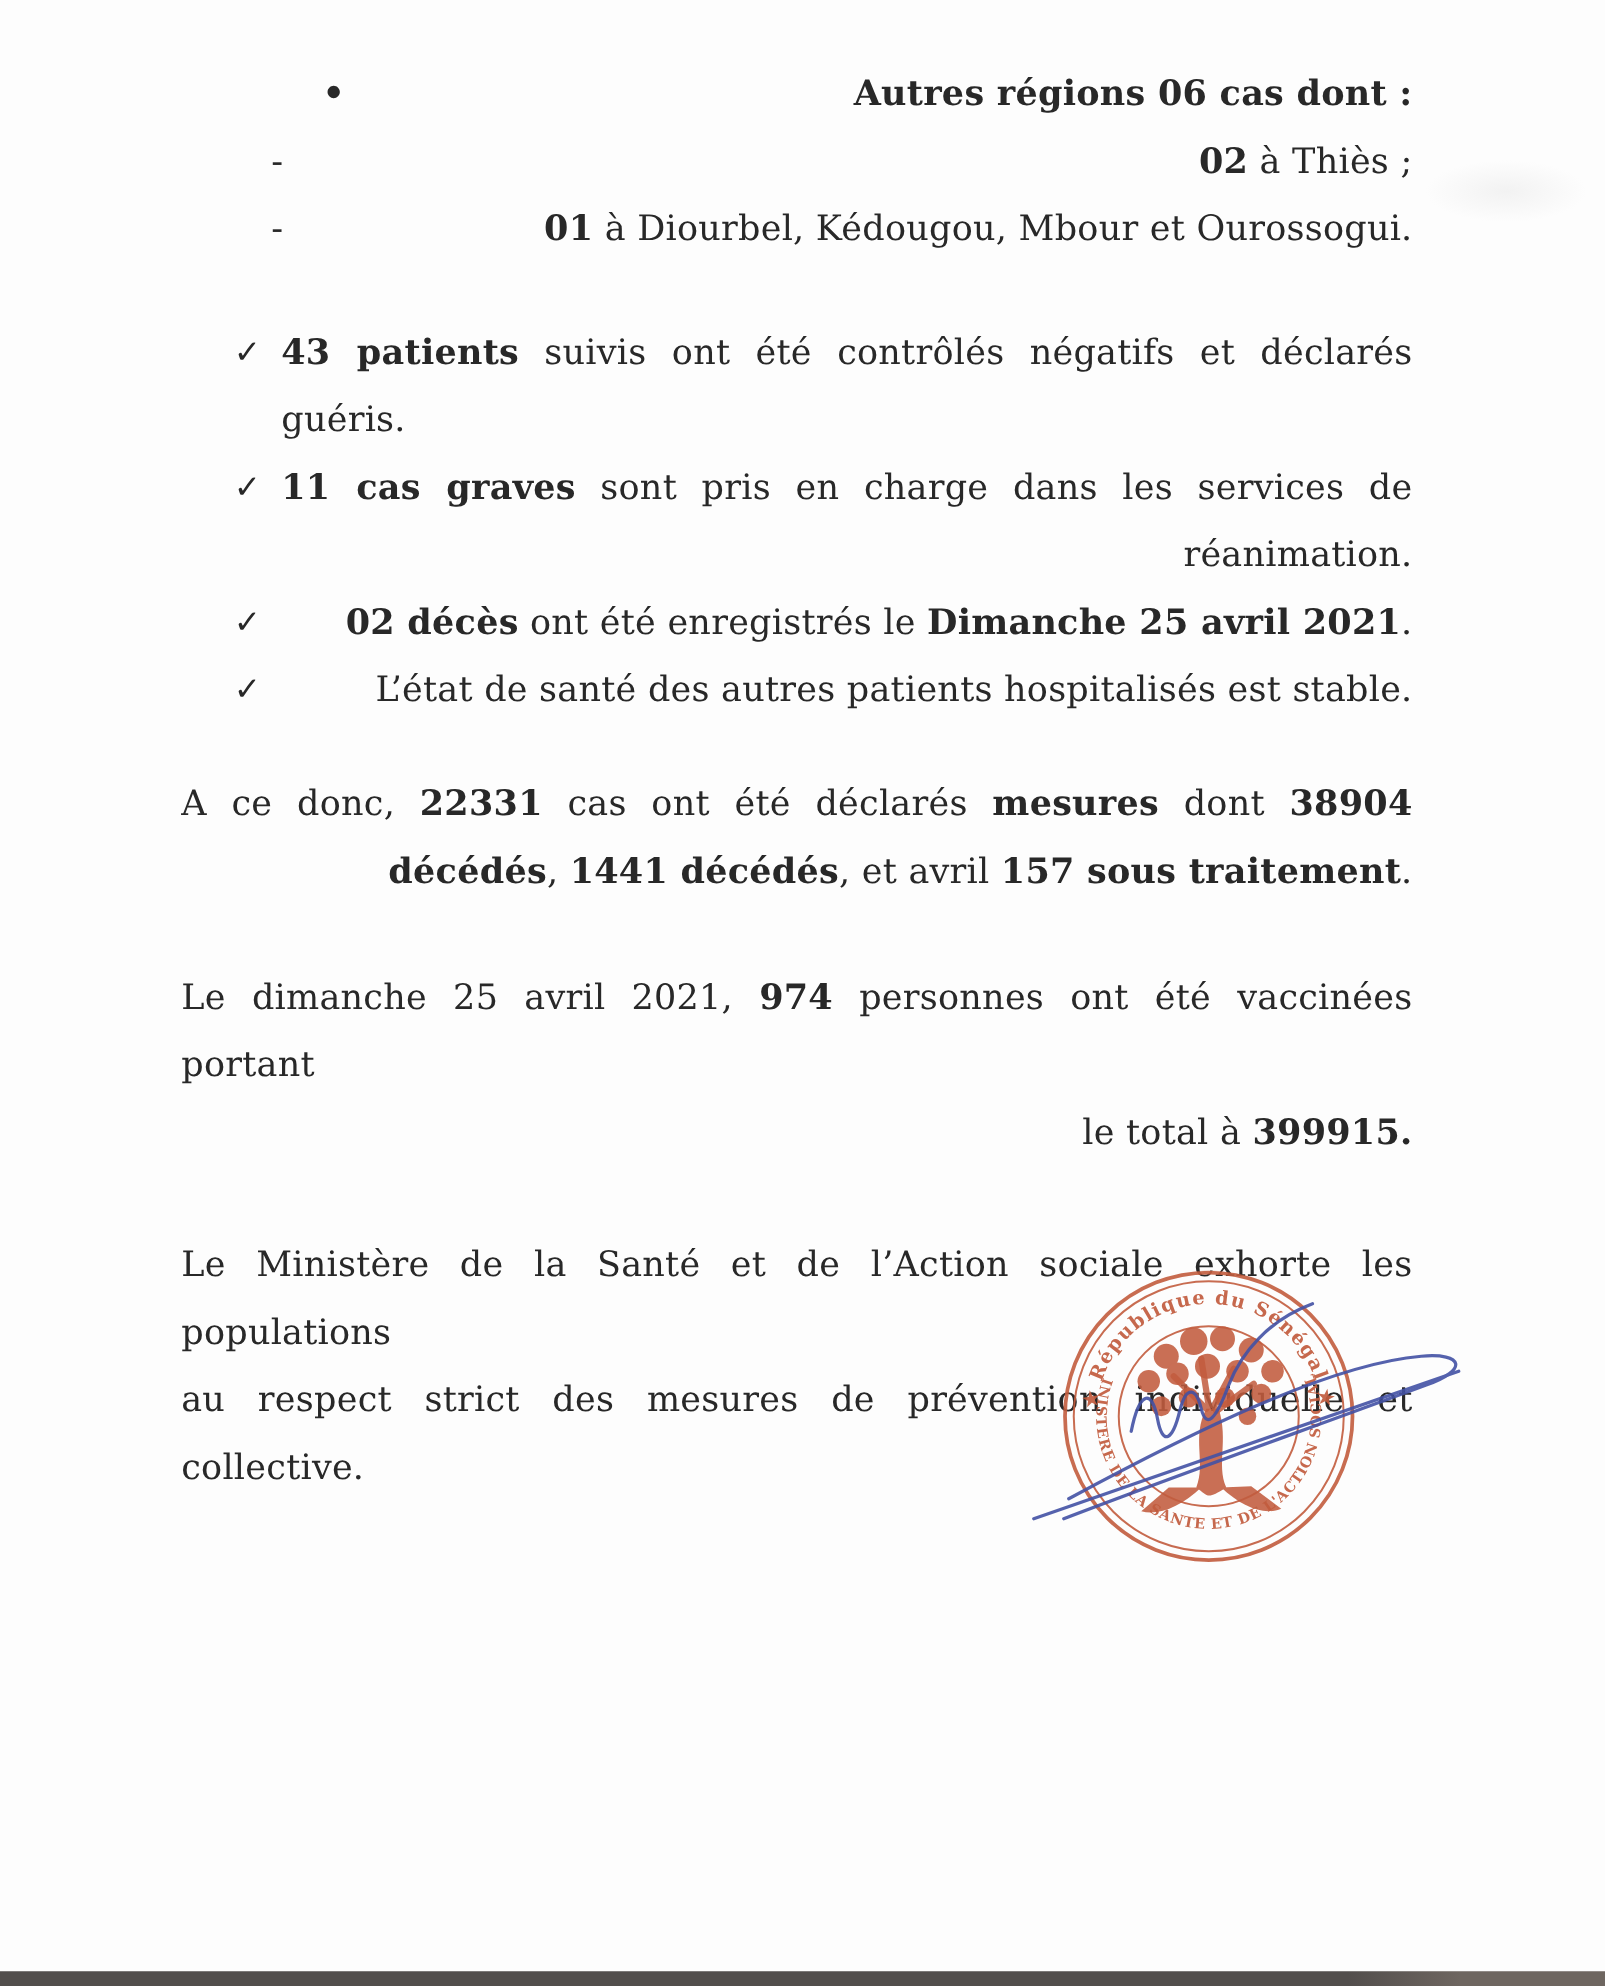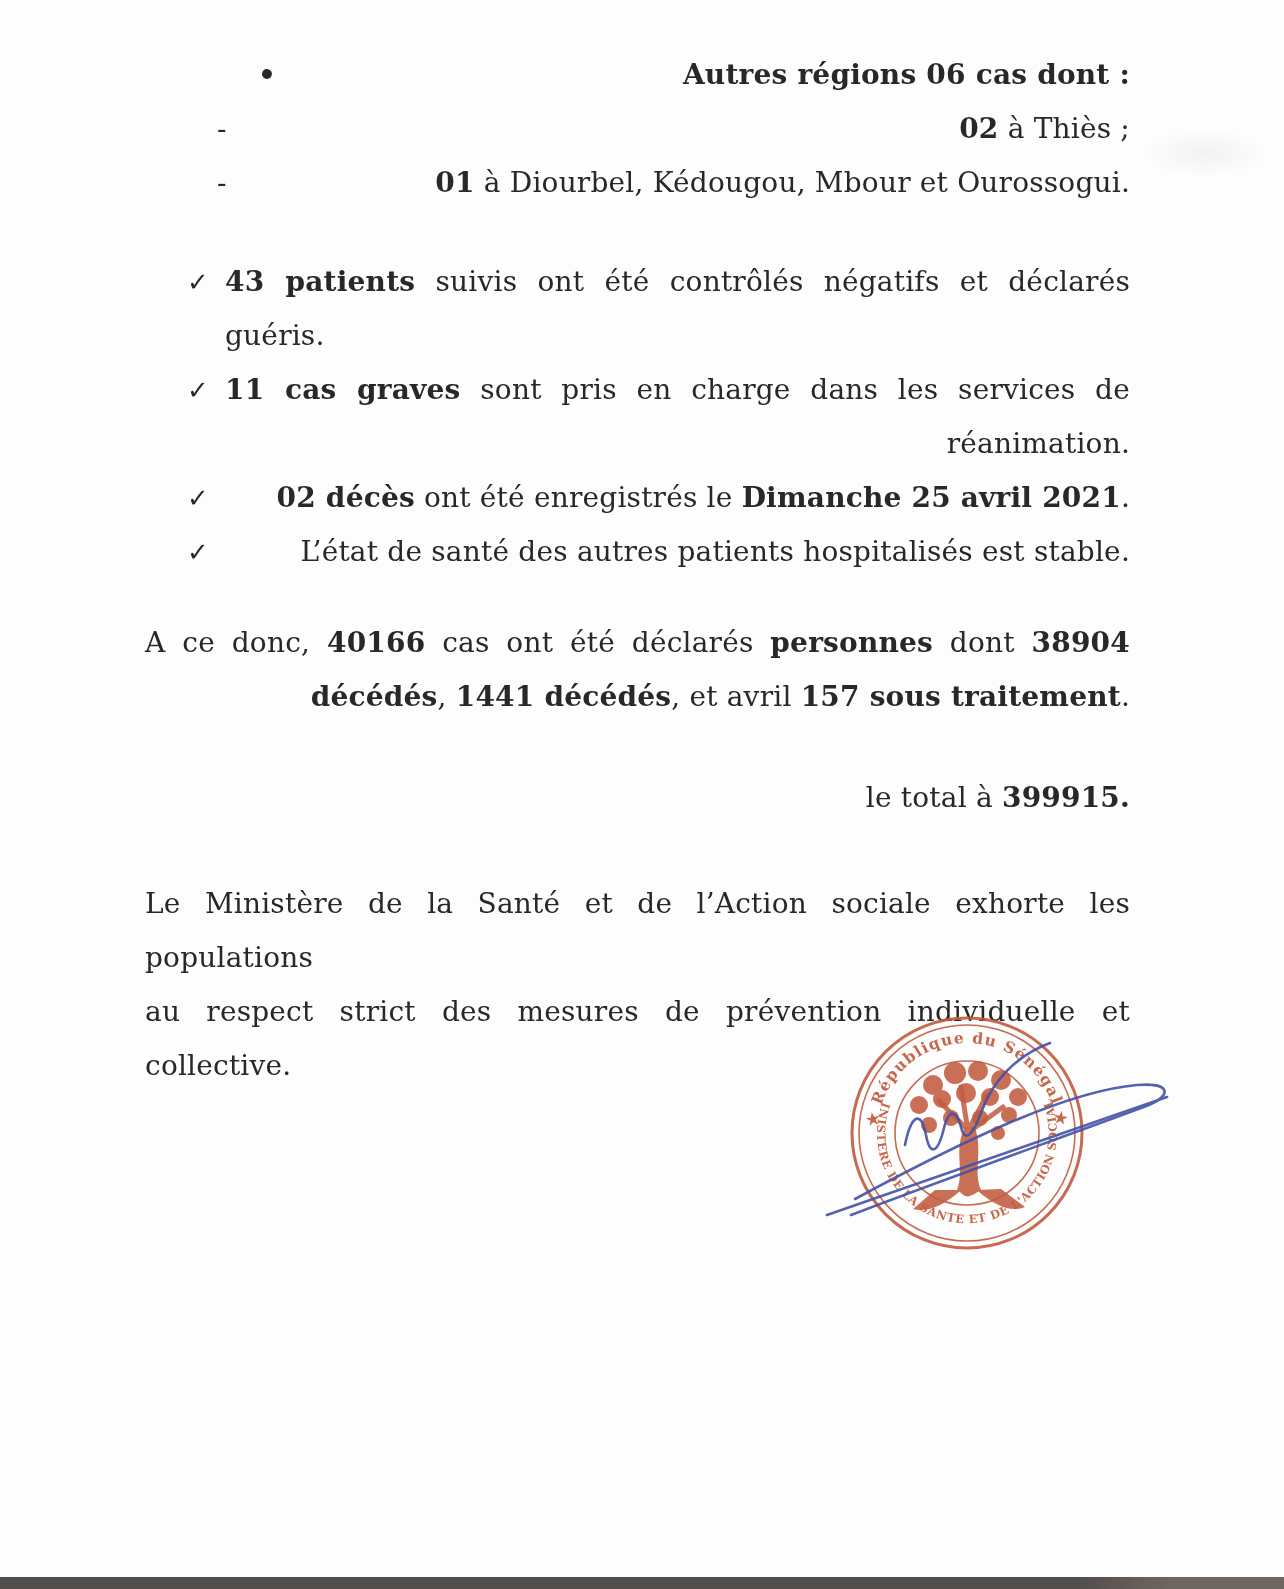--- a/index.html
+++ b/index.html
@@ -79,25 +79,26 @@
         <span class="marker">✓</span>
         <span class="txt"><span class="tline"><span class="b">02 décès</span><span> ont été enregistrés le </span><span class="b">Dimanche 25 avril 2021</span><span>.</span></span></span>
       </div>
       <div class="line check-line">
         <span class="marker">✓</span>
         <span class="txt"><span class="tline"><span>L’état de santé des autres patients hospitalisés est stable.</span></span></span>
       </div>
     </div>
 
     <p class="para para-1">
-        <span class="tline fill"><span>A ce donc, </span><span class="b">40166</span><span> cas ont été déclarés </span><span class="b">personnes</span><span> dont </span><span class="b">38904</span></span>
+        <span class="tline fill"><span>A ce donc, </span><span class="b">22331</span><span> cas ont été déclarés </span><span class="b">mesures</span><span> dont </span><span class="b">38904</span></span>
         <span class="tline"><span class="b">décédés</span><span>, </span><span class="b">1441 décédés</span><span>, et avril </span><span class="b">157 sous traitement</span><span>.</span></span>
       </p>
 
     <p class="para para-2">
+        <span class="tline fill"><span>Le dimanche 25 avril 2021, </span><span class="b">974</span><span> personnes ont été vaccinées portant</span></span>
         <span class="tline"><span>le total à </span><span class="b">399915.</span></span>
       </p>
 
     <p class="para para-3">
         <span class="tline fill"><span>Le Ministère de la Santé et de l’Action sociale exhorte les populations</span></span>
         <span class="tline fill"><span>au respect strict des mesures de prévention individuelle et collective.</span></span>
       </p>
 
   </div>
 

